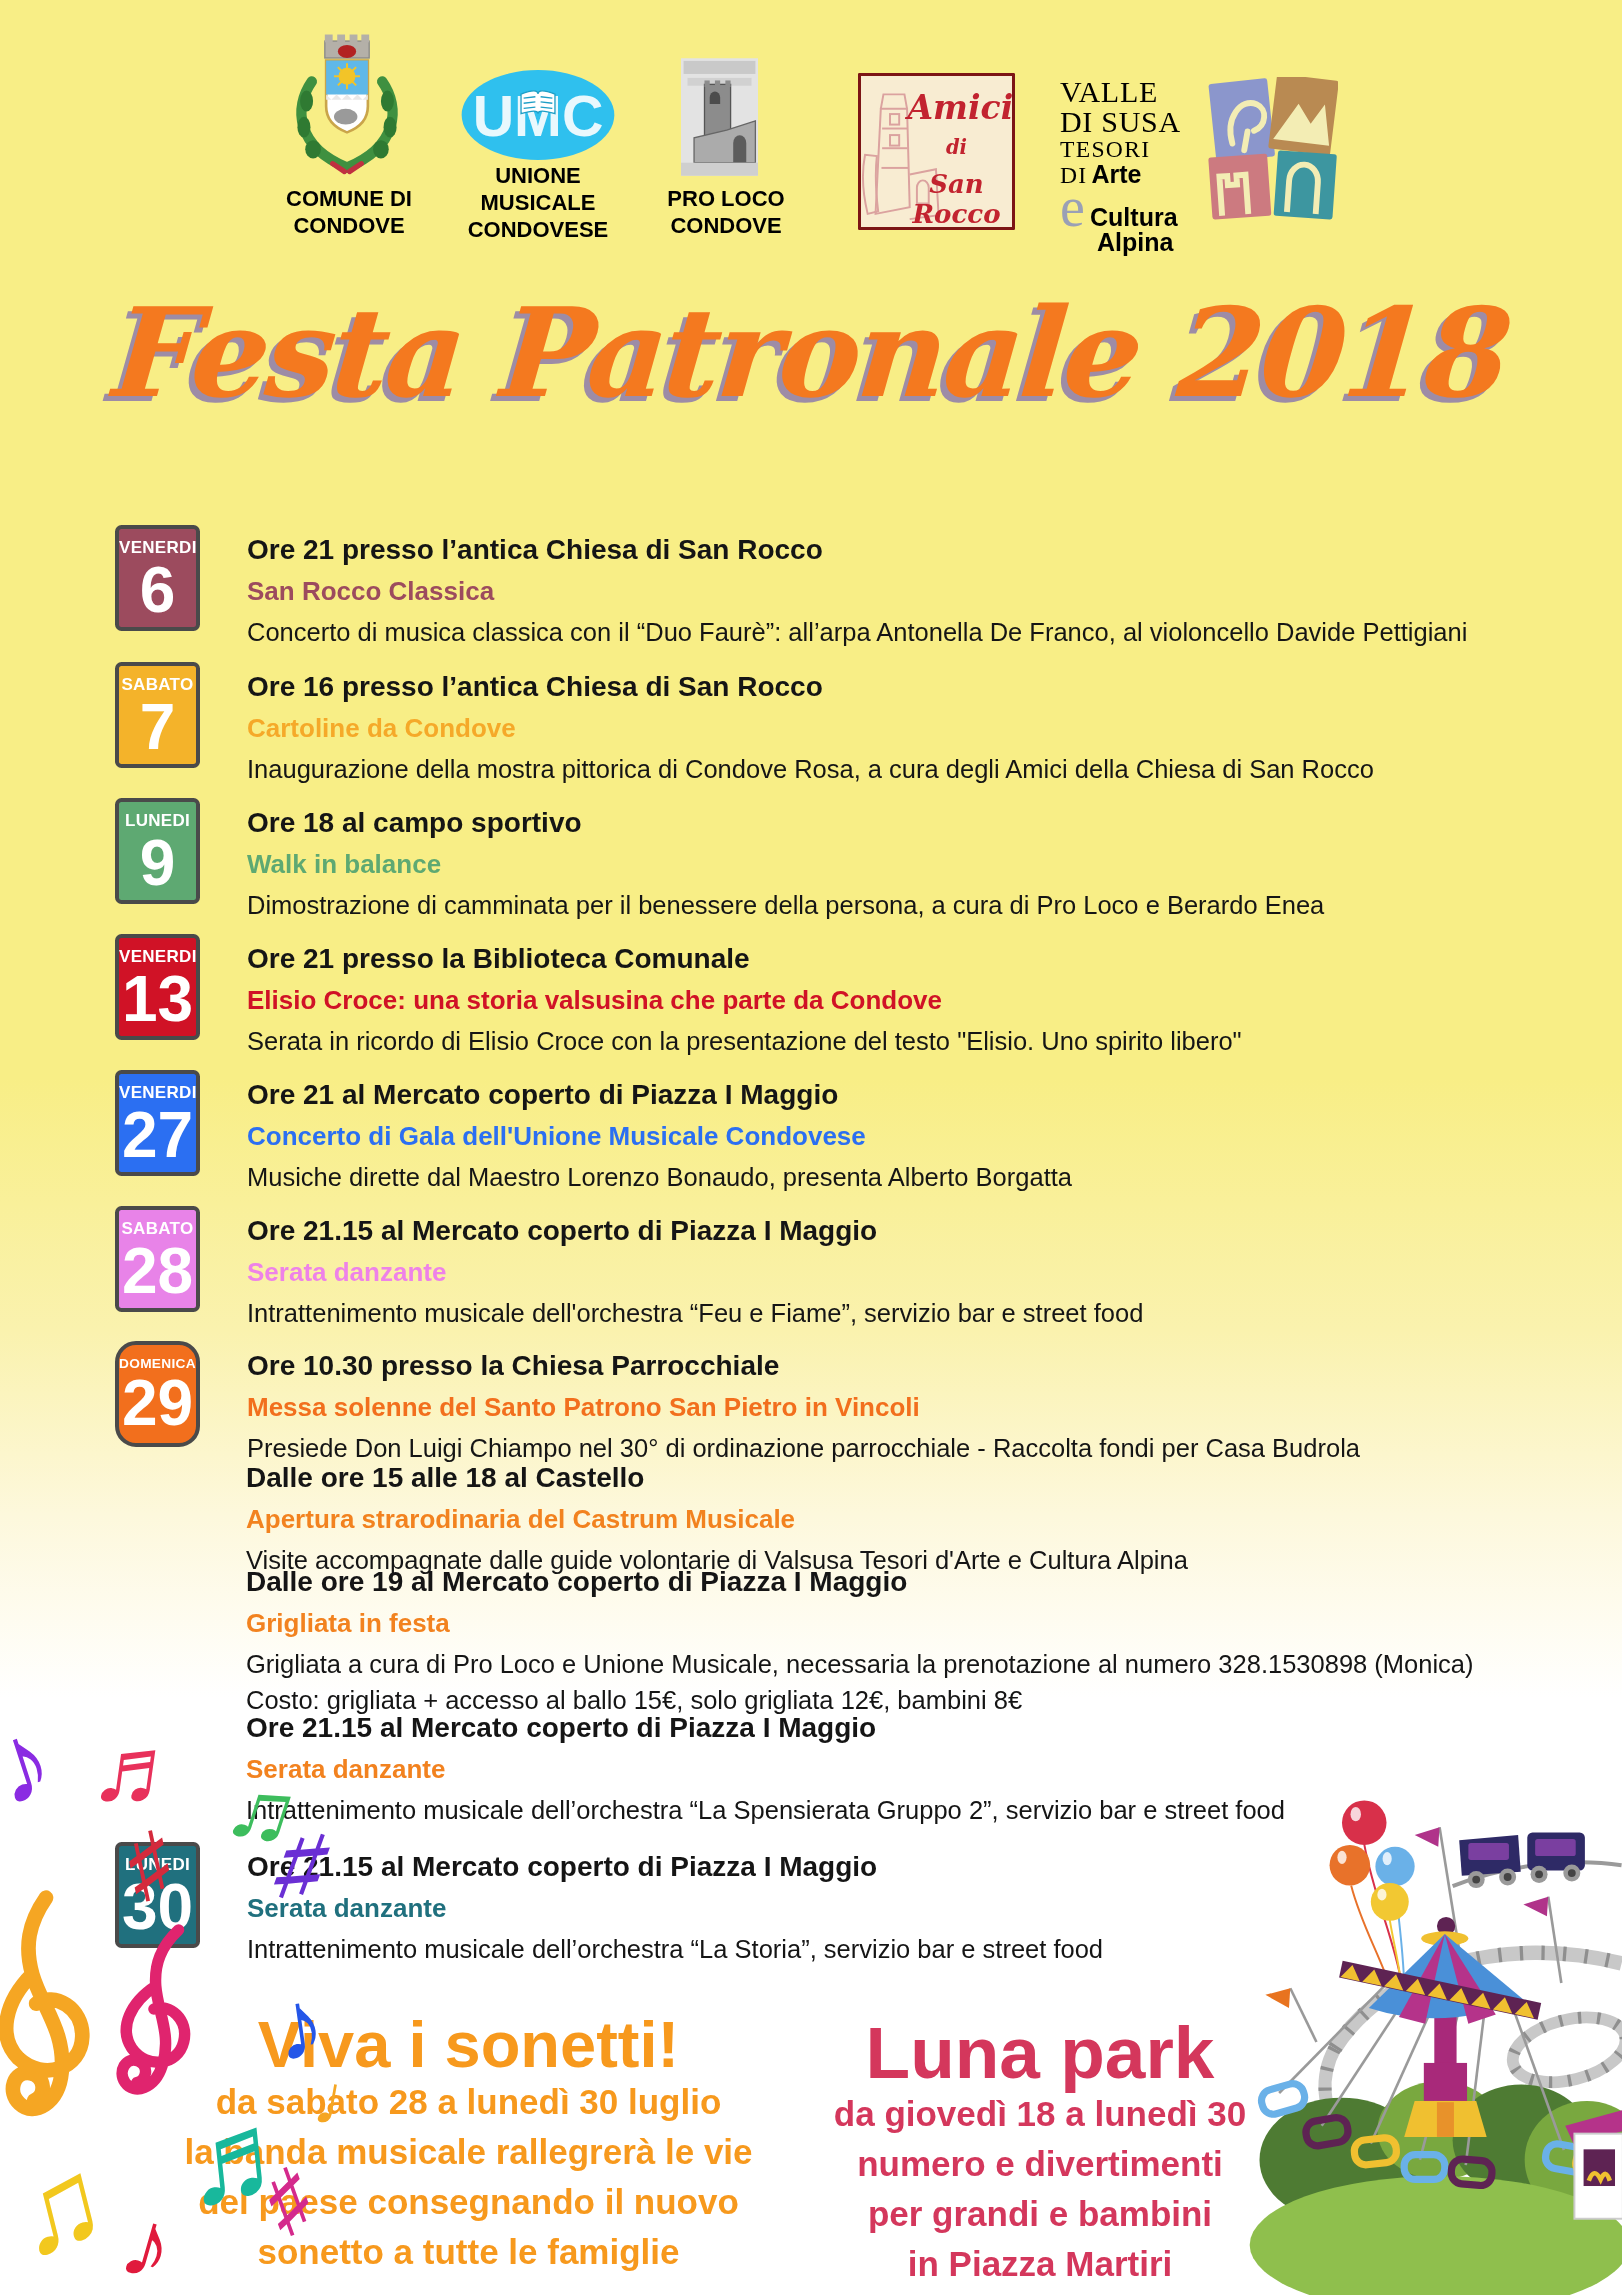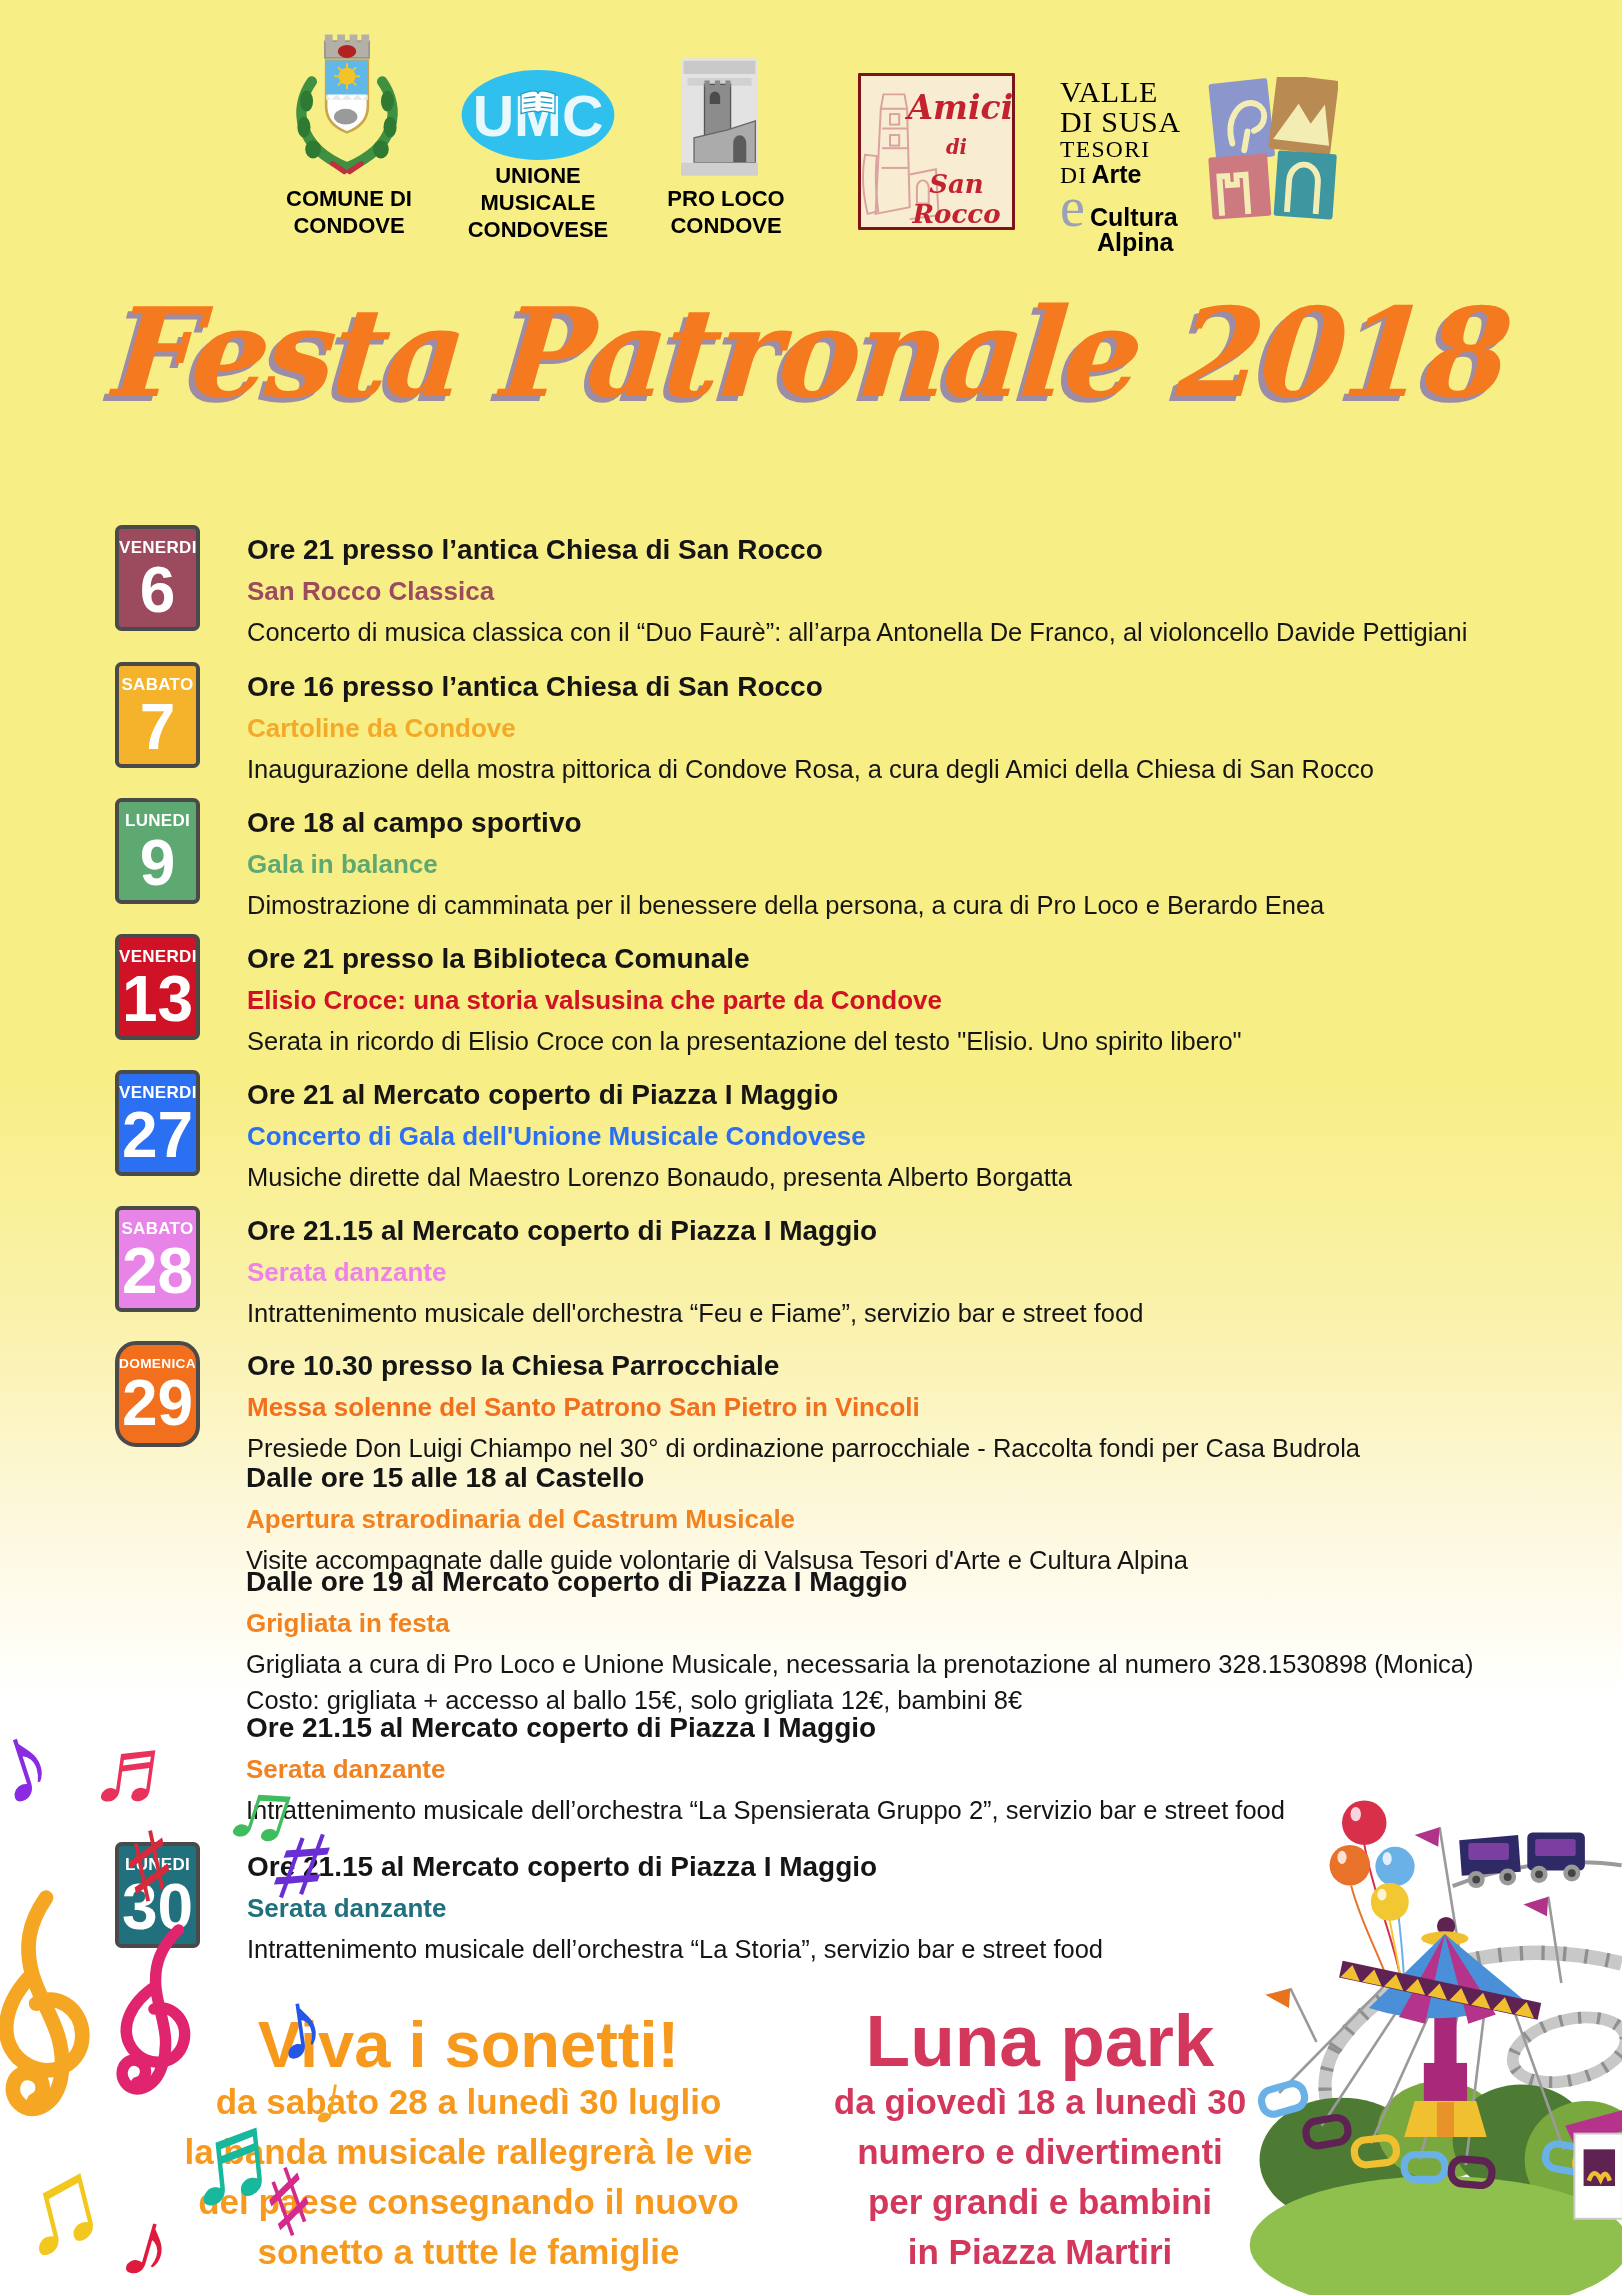--- a/index.html
+++ b/index.html
@@ -41,21 +41,21 @@
   .eheading{font-size:28px;font-weight:bold;color:#151515;}
   .etitle{font-size:26px;font-weight:bold;margin-top:10px;}
   .edesc{font-size:25.5px;color:#151515;margin-top:11px;}
   .edesc2{font-size:25.5px;color:#151515;margin-top:6.5px;}
   
   .viva{position:absolute;left:164px;top:2012px;width:609px;text-align:center;}
   .viva-h{font-size:65px;font-weight:bold;line-height:1.0;}
   .f-line{font-size:35px;font-weight:bold;line-height:50px;}
   .viva .f-line:first-of-type{margin-top:9.2px;}
   .luna{position:absolute;left:785px;top:2004px;width:510px;text-align:center;}
-  .luna-h{font-size:73px;font-weight:bold;line-height:1.0;}
+  .luna-h{font-size:73px;font-weight:bold;line-height:1.0;margin-top:12px;}
   .luna .f-line:first-of-type{margin-top:6.5px;}
   
   .notes{position:absolute;left:-13px;top:1701px;width:406px;height:594px;pointer-events:none;}
   .note{position:absolute;font-weight:bold;line-height:1;}
   .clef{position:absolute;}
   .lunapark-art{position:absolute;left:1243px;top:1767px;width:380px;height:529px;}
 </style>
 </head>
 <body>
 
@@ -228,21 +228,21 @@
     </div>
   </div>
 
   <div class="event" style="top:798px;">
     <div class="badge" style="background-color: rgb(94, 169, 114);">
       <div class="day">LUNEDI</div>
       <div class="num">9</div>
     </div>
     <div class="etext">
       <div class="eheading">Ore 18 al campo sportivo</div>
-      <div class="etitle" style="color: rgb(94, 169, 114);">Gala in balance</div>
+      <div class="etitle" style="color: rgb(94, 169, 114);">Walk in balance</div>
       <div class="edesc">Dimostrazione di camminata per il benessere della persona, a cura di Pro Loco e Berardo Enea</div>
     </div>
   </div>
 
   <div class="event" style="top:934px;">
     <div class="badge" style="background-color: rgb(208, 18, 38);">
       <div class="day">VENERDI</div>
       <div class="num">13</div>
     </div>
     <div class="etext">

